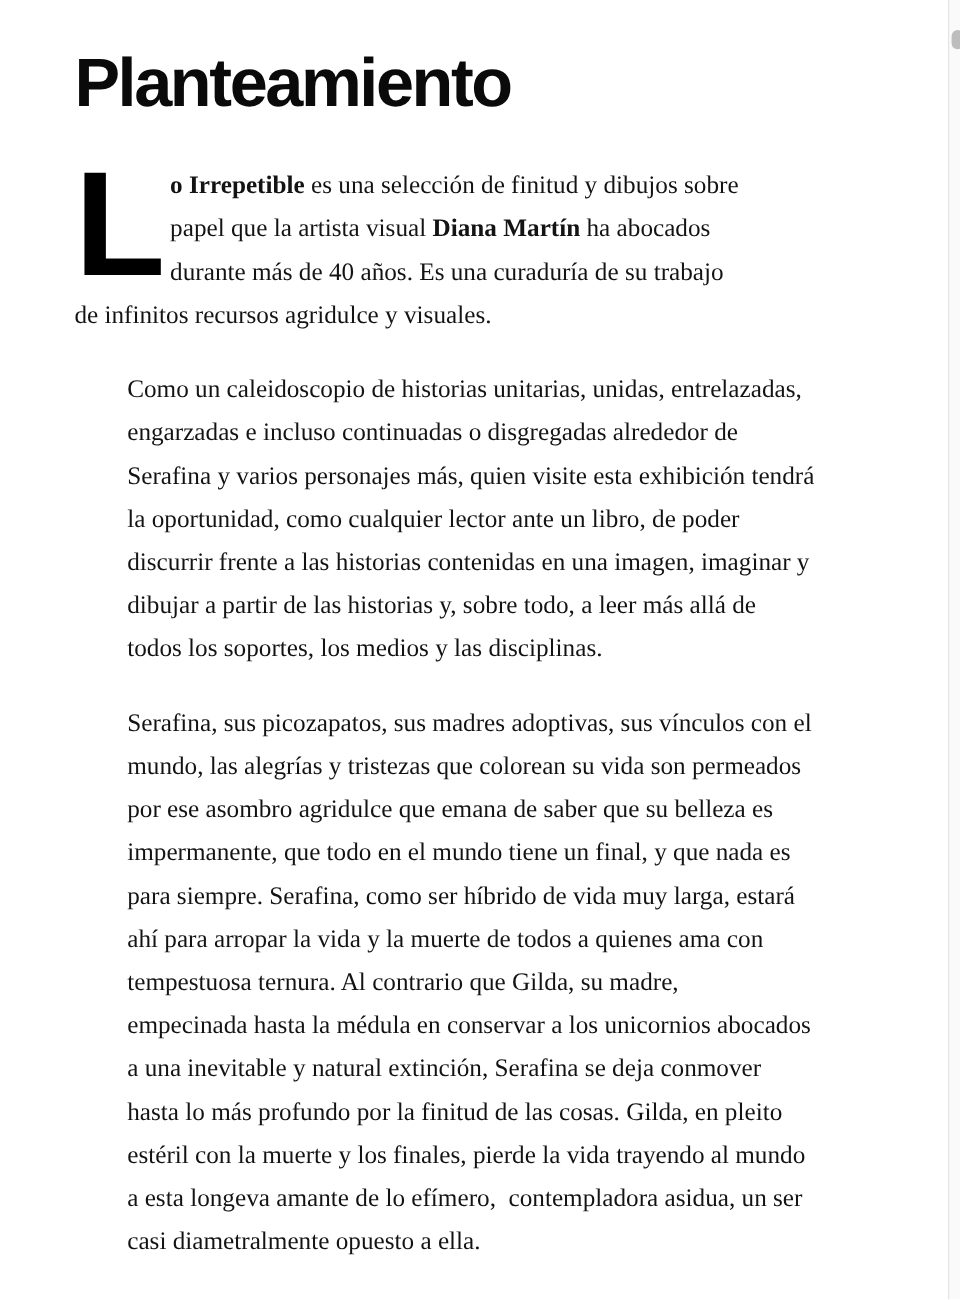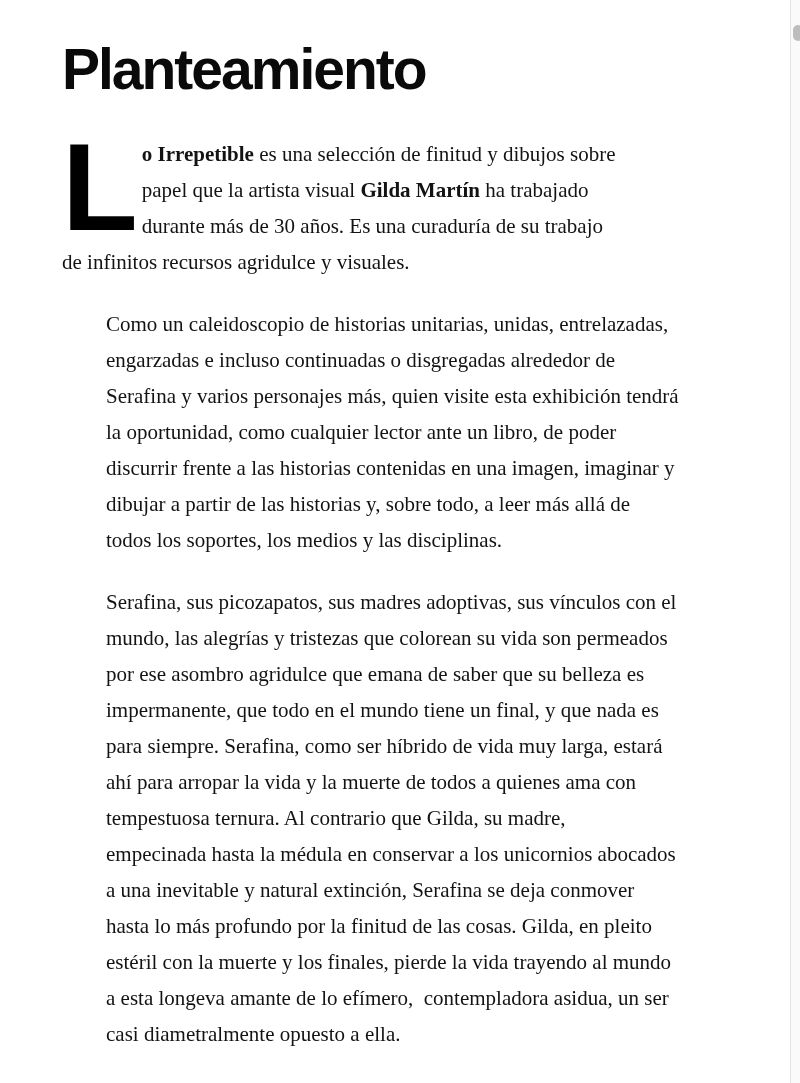--- a/index.html
+++ b/index.html
@@ -81,23 +81,23 @@
     <h1 class="page-title">Planteamiento</h1>
 
     <div class="body-text">
 
       <div class="paragraph">
         <span class="dropcap">L</span>
         <div class="line">
           <span class="bold">o Irrepetible</span><span> es una selección de finitud y dibujos sobre</span>
         </div>
         <div class="line">
-          <span>papel que la artista visual </span><span class="bold">Gilda Martín</span><span> ha trabajado</span>
+          <span>papel que la artista visual </span><span class="bold">Diana Martín</span><span> ha abocados</span>
         </div>
-        <div class="line">durante más de 30 años. Es una curaduría de su trabajo</div>
+        <div class="line">durante más de 40 años. Es una curaduría de su trabajo</div>
         <div class="line">de infinitos recursos agridulce y visuales.</div>
       </div>
 
       <p class="paragraph pre">Como un caleidoscopio de historias unitarias, unidas, entrelazadas,
 engarzadas e incluso continuadas o disgregadas alrededor de
 Serafina y varios personajes más, quien visite esta exhibición tendrá
 la oportunidad, como cualquier lector ante un libro, de poder
 discurrir frente a las historias contenidas en una imagen, imaginar y
 dibujar a partir de las historias y, sobre todo, a leer más allá de
 todos los soportes, los medios y las disciplinas.</p>

